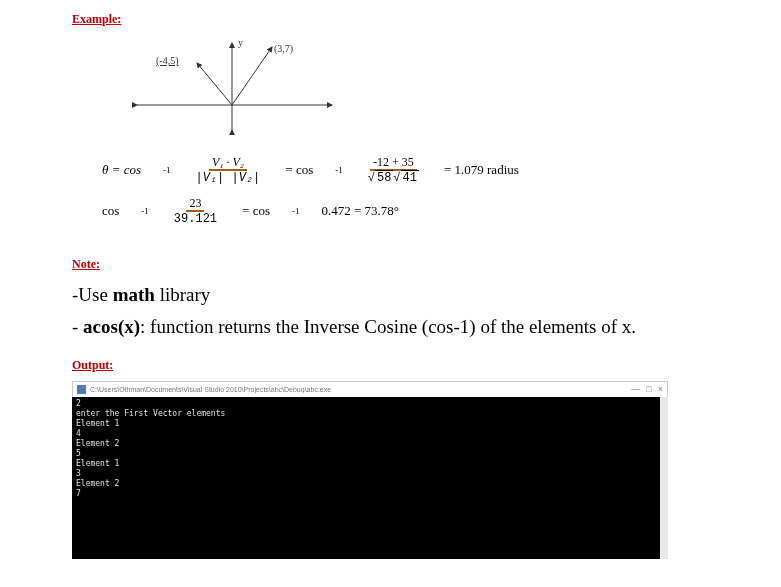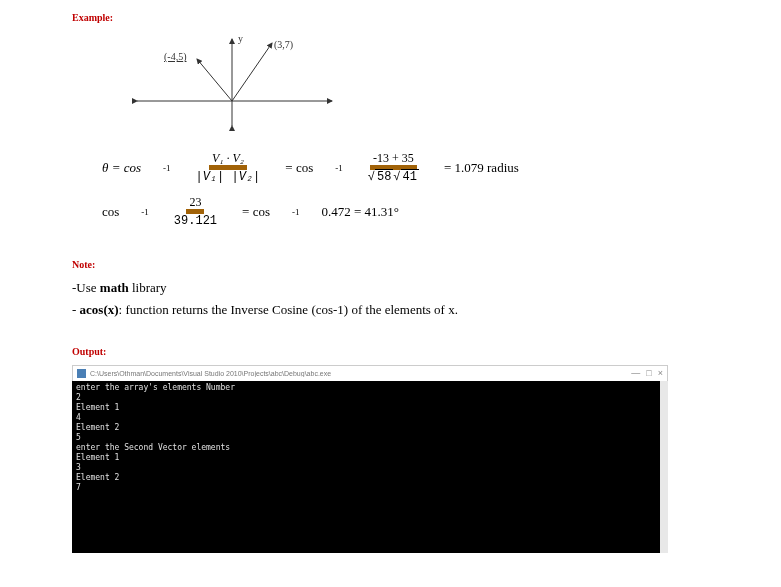--- a/index.html
+++ b/index.html
@@ -9,21 +9,22 @@
       background: #fff;
       font-family: "Times New Roman", serif;
       font-size: 13px;
       color: #000;
       position: relative;
       padding: 12px 0 0 72px;
     }
     .heading {
       color: #c00000;
       font-weight: bold;
-      font-size: 10px;
+      text-decoration: underline;
+      font-size: 12px;
       margin-bottom: 8px;
     }
     .diagram-area {
       position: relative;
       width: 300px;
       height: 100px;
       margin-left: 40px;
       margin-bottom: 20px;
     }
     .diagram-area svg { position: absolute; left: 0; top: 0; }
@@ -44,26 +45,26 @@
       margin-bottom: 10px;
       font-size: 13px;
     }
     .frac {
       display: inline-flex;
       flex-direction: column;
       align-items: center;
       font-size: 12px;
       line-height: 1.2;
     }
-    .frac .num { border-bottom: 5px solid #a16207; padding: 0 3px; }
+    .frac .num { border-bottom: 2px solid #a16207; padding: 0 3px; }
     .frac .den { padding: 0 3px; font-family: Liberation Mono, monospace; }
     .sup { font-size: 9px; vertical-align: super; }
     .note-block {
-      margin-bottom: 25px;
-      font-size: 13px;
+      margin-bottom: 16px;
+      font-size: 19px;
       line-height: 1.6;
     }
     .note-block .line { margin-bottom: 2px; }
     .note-block b { font-weight: bold; }
     .console-container {
       margin-top: 6px;
       width: 596px;
     }
     .titlebar {
       background: #fff;
@@ -121,53 +122,53 @@
 
     <line x1="25" y1="70" x2="220" y2="70" stroke="#333" stroke-width="1" marker-end="url(#ah)" marker-start="url(#ah)"></line>
 
     <line x1="120" y1="95" x2="120" y2="8" stroke="#333" stroke-width="1" marker-end="url(#ah)" marker-start="url(#ah)"></line>
 
     <line x1="120" y1="70" x2="85" y2="28" stroke="#333" stroke-width="1" marker-end="url(#ah)"></line>
 
     <line x1="120" y1="70" x2="160" y2="12" stroke="#333" stroke-width="1" marker-end="url(#ah)"></line>
   </svg>
   <span class="pt-label" style="left:126px; top:2px;">y</span>
-  <span class="pt-label" style="left:52px; top:20px;text-decoration:underline;">(-4,5)</span>
+  <span class="pt-label" style="left:44px; top:20px;text-decoration:underline;">(-4,5)</span>
   <span class="pt-label" style="left:162px; top:8px;">(3,7)</span>
 </div>
 
 <div class="formula-block">
   <div class="formula-row">
     <span class="italic">θ = cos</span>
       <span class="sup">-1</span>
     <span class="frac">
       <span class="num italic">V₁ · V₂</span>
       <span class="den italic">|V₁|  |V₂|</span>
     </span>
     <span> = cos</span>
       <span class="sup">-1</span>
     <span class="frac">
-      <span class="num">-13 + 35</span>
+      <span class="num">-12 + 35</span>
       <span class="den">
         <span class="sqrt"><span class="rad">58</span></span><span class="sqrt"><span class="rad">41</span></span>
       </span>
     </span>
     <span> = 1.079 radius</span>
   </div>
 
   <div class="formula-row">
     <span>cos</span>
       <span class="sup">-1</span>
     <span class="frac">
       <span class="num">23</span>
       <span class="den">39.121</span>
     </span>
     <span> = cos</span>
       <span class="sup">-1</span>
-    <span> 0.472 = 41.31°</span>
+    <span> 0.472 = 73.78°</span>
   </div>
 </div>
 
 <div class="heading">Note:</div>
 <div class="note-block">
   <div class="line"><span>-Use </span><b>math</b><span> library</span></div>
   <div class="line"><span>- </span><b>acos(x)</b><span>: function returns the Inverse Cosine (cos-1) of the elements of x.</span></div>
 </div>
 
 <div class="heading">Output:</div>
@@ -176,25 +177,24 @@
   <div class="titlebar">
     <span class="titlebar-icon"></span>
     <span class="titlebar-text">C:\Users\Othman\Documents\Visual Studio 2010\Projects\abc\Debug\abc.exe</span>
     <span class="titlebar-btns">
       <span class="tbtn">—</span>
       <span class="tbtn">□</span>
       <span class="tbtn">×</span>
     </span>
   </div>
   <div class="console" id="console-body">
-      <div class="row">enter the array's elements Number</div>
       <div class="row">2</div>
+      <div class="row">enter the First Vector elements</div>
       <div class="row">Element 1</div>
       <div class="row">4</div>
       <div class="row">Element 2</div>
       <div class="row">5</div>
-      <div class="row">enter the Second Vector elements</div>
       <div class="row">Element 1</div>
       <div class="row">3</div>
       <div class="row">Element 2</div>
       <div class="row">7</div>
     </div>
 </div>
 
 </body></html>

